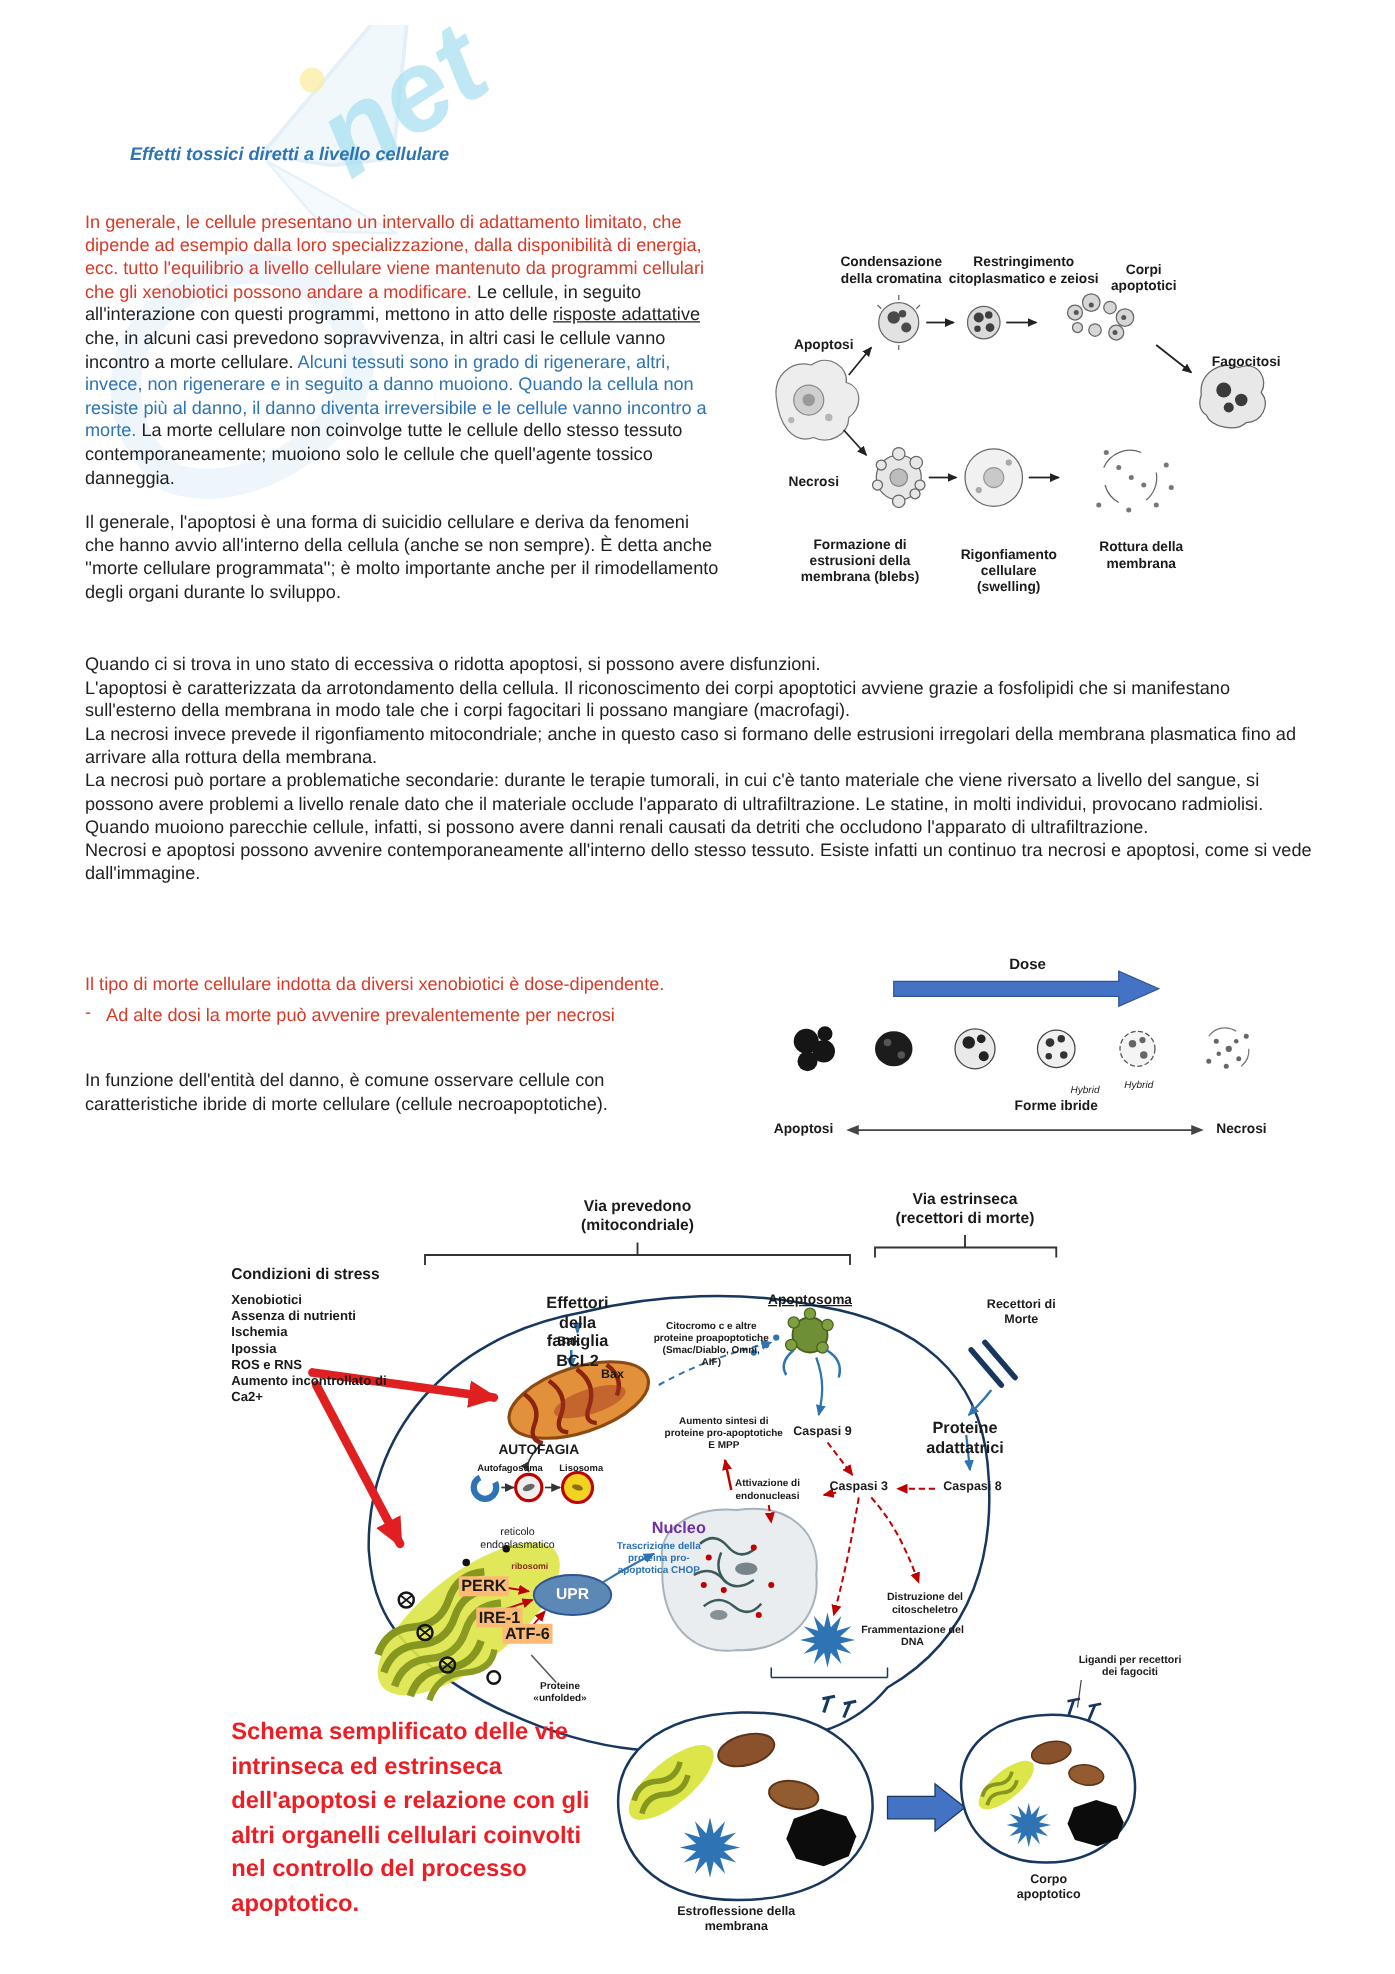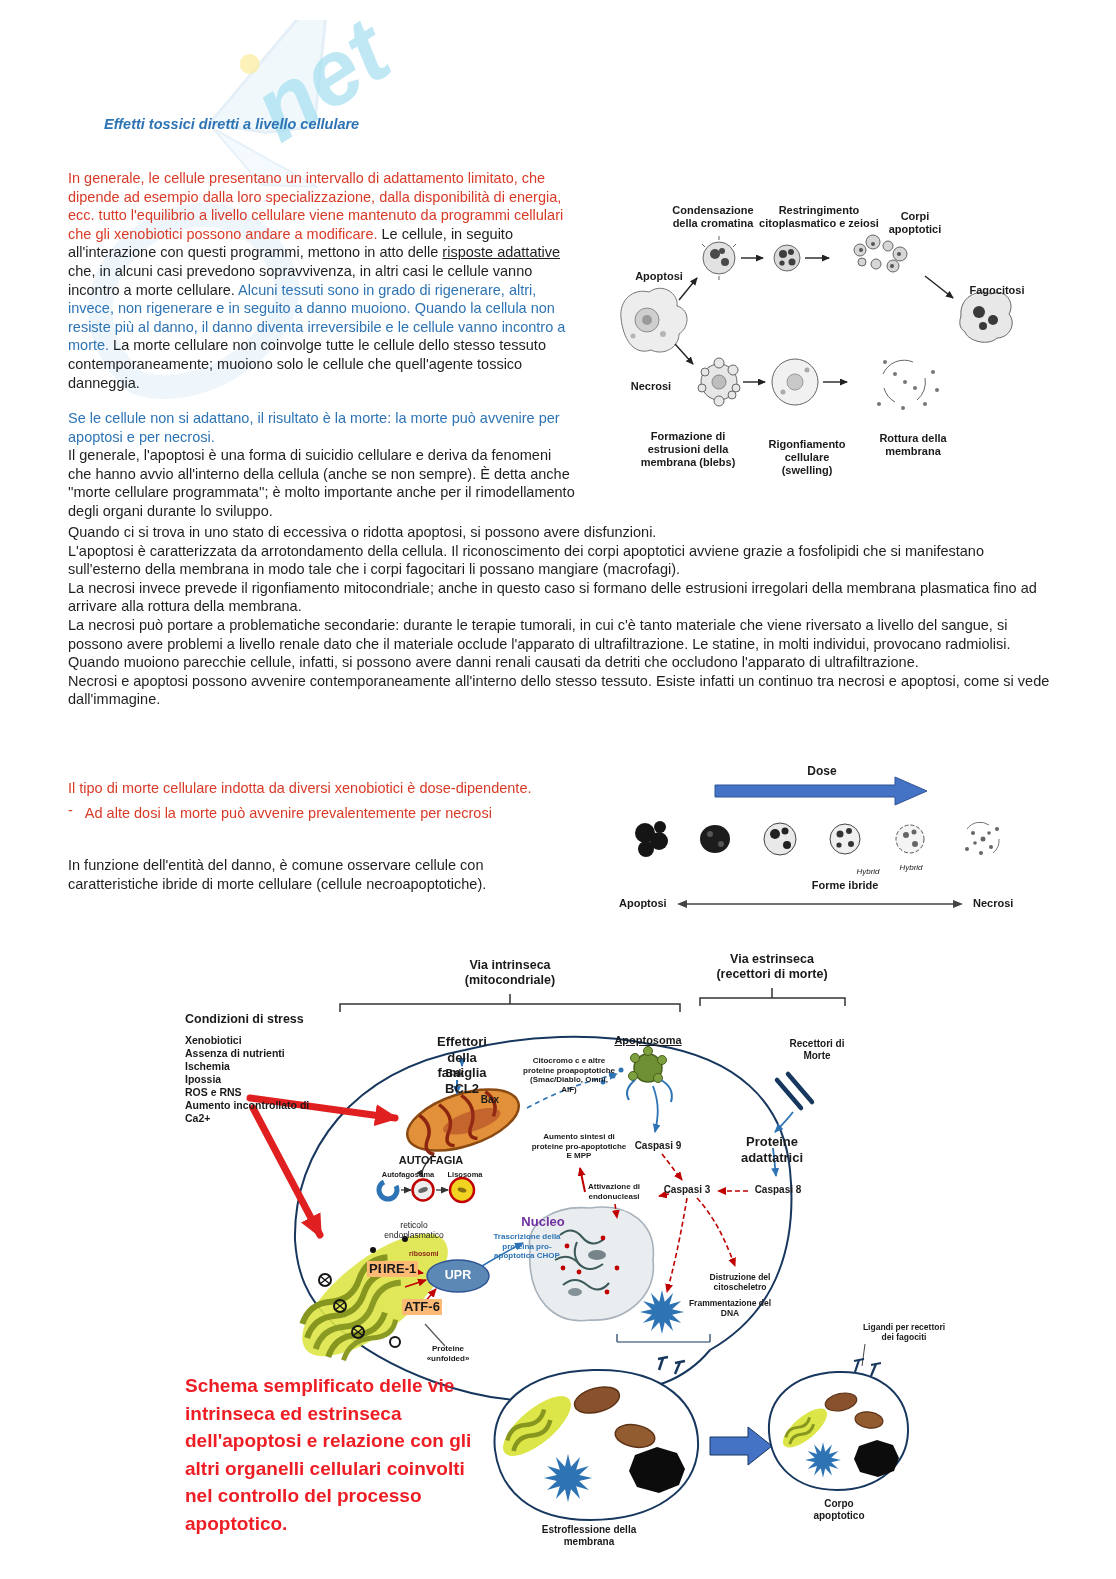--- a/index.html
+++ b/index.html
@@ -39,21 +39,20 @@
         <text x="300" y="148" font-size="92" font-style="italic" font-weight="bold" fill="#35b8dc" opacity=".7">net</text>
       </g>
     </svg>
   </div>
 
   <div class="abs heading" style="left:68px; top:116px;">Effetti tossici diretti a livello cellulare</div>
 
   <div class="abs body-text" style="left:68px; top:158px; width:506px;"><span class="red">In generale, le cellule presentano un intervallo di adattamento limitato, che dipende ad esempio dalla loro specializzazione, dalla disponibilità di energia, ecc. tutto l'equilibrio a livello cellulare viene mantenuto da programmi cellulari che gli xenobiotici possono andare a modificare.</span><span> Le cellule, in seguito all'interazione con questi programmi, mettono in atto delle </span><span class="underline">risposte adattative</span><span> che, in alcuni casi prevedono sopravvivenza, in altri casi le cellule vanno incontro a morte cellulare. </span><span class="blue">Alcuni tessuti sono in grado di rigenerare, altri, invece, non rigenerare e in seguito a danno muoiono. Quando la cellula non resiste più al danno, il danno diventa irreversibile e le cellule vanno incontro a morte.</span><span> La morte cellulare non coinvolge tutte le cellule dello stesso tessuto contemporaneamente; muoiono solo le cellule che quell'agente tossico danneggia.</span></div>
 
   <div class="abs body-text" style="left:68px; top:398px; width:508px;">
-    <div class="blue">Se le cellule non si adattano, il risultato è la morte: la morte può avvenire per apoptosi e per necrosi.</div>
     <div>Il generale, l'apoptosi è una forma di suicidio cellulare e deriva da fenomeni che hanno avvio all'interno della cellula (anche se non sempre). È detta anche ''morte cellulare programmata''; è molto importante anche per il rimodellamento degli organi durante lo sviluppo.</div>
   </div>
 
   <div class="abs body-text" style="left:68px; top:512px; width:988px;">
     <div>Quando ci si trova in uno stato di eccessiva o ridotta apoptosi, si possono avere disfunzioni.</div>
     <div>L'apoptosi è caratterizzata da arrotondamento della cellula. Il riconoscimento dei corpi apoptotici avviene grazie a fosfolipidi che si manifestano sull'esterno della membrana in modo tale che i corpi fagocitari li possano mangiare (macrofagi).</div>
     <div>La necrosi invece prevede il rigonfiamento mitocondriale; anche in questo caso si formano delle estrusioni irregolari della membrana plasmatica fino ad arrivare alla rottura della membrana.</div>
     <div>La necrosi può portare a problematiche secondarie: durante le terapie tumorali, in cui c'è tanto materiale che viene riversato a livello del sangue, si possono avere problemi a livello renale dato che il materiale occlude l'apparato di ultrafiltrazione. Le statine, in molti individui, provocano radmiolisi. Quando muoiono parecchie cellule, infatti, si possono avere danni renali causati da detriti che occludono l'apparato di ultrafiltrazione.</div>
     <div>Necrosi e apoptosi possono avvenire contemporaneamente all'interno dello stesso tessuto. Esiste infatti un continuo tra necrosi e apoptosi, come si vede dall'immagine.</div>
   </div>
@@ -401,21 +400,21 @@
         <path d="M694,496 l18,-6 l16,5 l6,13 l-5,13 l-16,6 l-18,-5 l-6,-13 Z" fill="#0c0c0c"></path>
         <g stroke="#17375e" stroke-width="2.2">
           <line x1="690" y1="422" x2="694" y2="410"></line>
             <line x1="689" y1="411" x2="699" y2="409"></line>
           <line x1="706" y1="426" x2="711" y2="414"></line>
             <line x1="706" y1="415" x2="716" y2="413"></line>
         </g>
       </g>
     </svg>
 
-    <div class="f3l" style="left:345px; top:8px; width:120px; font-size:12.5px;">Via intrinseca (mitocondriale)</div>
+    <div class="f3l" style="left:345px; top:8px; width:120px; font-size:12.5px;">Via prevedono (mitocondriale)</div>
     <div class="f3l" style="left:607px; top:2px; width:135px; font-size:12.5px;">Via estrinseca (recettori di morte)</div>
     <div class="f3l la" style="left:20px; top:62px; font-size:12.5px;">Condizioni di stress</div>
     <div class="f3l la" style="left:20px; top:84px;  font-size:10.5px;">Xenobiotici</div>
     <div class="f3l la" style="left:20px; top:97px;  font-size:10.5px;">Assenza di nutrienti</div>
     <div class="f3l la" style="left:20px; top:110px; font-size:10.5px;">Ischemia</div>
     <div class="f3l la" style="left:20px; top:123px; font-size:10.5px;">Ipossia</div>
     <div class="f3l la" style="left:20px; top:136px; font-size:10.5px;">ROS e RNS</div>
     <div class="f3l la" style="left:20px; top:149px; width:128px; font-size:10.5px;">Aumento incontrollato di Ca2+</div>
     <div class="f3l" style="left:297px; top:84px; width:80px;">Effettori della famiglia BCL2</div>
     <div class="f3l" style="left:290px; top:118px; font-size:10px;">Bak</div>
@@ -427,21 +426,21 @@
     <div class="f3l" style="left:493px; top:190px; font-size:10px;">Caspasi 9</div>
     <div class="f3l" style="left:522px; top:234px; font-size:10px;">Caspasi 3</div>
     <div class="f3l" style="left:613px; top:234px; font-size:10px;">Caspasi 8</div>
     <div class="f3l" style="left:414px; top:182px; width:100px; font-size:8px;">Aumento sintesi di proteine pro-apoptotiche E MPP</div>
     <div class="f3l" style="left:449px; top:232px; width:88px; font-size:8px;">Attivazione di endonucleasi</div>
     <div class="f3l" style="left:266px; top:204px; font-size:11px;">AUTOFAGIA</div>
     <div class="f3l" style="left:243px; top:220px; font-size:7.5px;">Autofagosoma</div>
     <div class="f3l" style="left:300px; top:220px; font-size:7.5px;">Lisosoma</div>
     <div class="f3l" style="left:249px; top:270px; width:82px; font-size:8.5px; font-weight:normal;">reticolo endoplasmatico</div>
     <div class="f3l la hl" style="left:202px; top:311px;">PERK</div>
-    <div class="f3l la hl" style="left:216px; top:311px;">IRE-1</div>
+    <div class="f3l la hl" style="left:216px; top:336px;">IRE-1</div>
     <div class="f3l la hl" style="left:237px; top:349px;">ATF-6</div>
     <div class="f3l la" style="left:244px; top:300px; font-size:7px; color:#8a2a1a;">ribosomi</div>
     <div class="f3l" style="left:293px; top:318px; font-size:12.5px; color:#fff;">UPR</div>
     <div class="f3l" style="left:283px; top:394px; width:58px; font-size:8px;">Proteine «unfolded»</div>
     <div class="f3l" style="left:378px; top:264px; color:#7030a0;">Nucleo</div>
     <div class="f3l" style="left:362px; top:282px; width:84px; font-size:8px; color:#2e74b5;">Trascrizione della proteina pro-apoptotica CHOP</div>
     <div class="f3l" style="left:575px; top:322px; width:80px; font-size:8.5px;">Distruzione del citoscheletro</div>
     <div class="f3l" style="left:565px; top:348px; width:95px; font-size:8.5px;">Frammentazione del DNA</div>
     <div class="f3l" style="left:699px; top:372px; width:92px; font-size:8.5px;margin-left:40px;">Ligandi per recettori dei fagociti</div>
     <div class="f3l" style="left:424px; top:574px; width:115px; font-size:10px;">Estroflessione della membrana</div>

